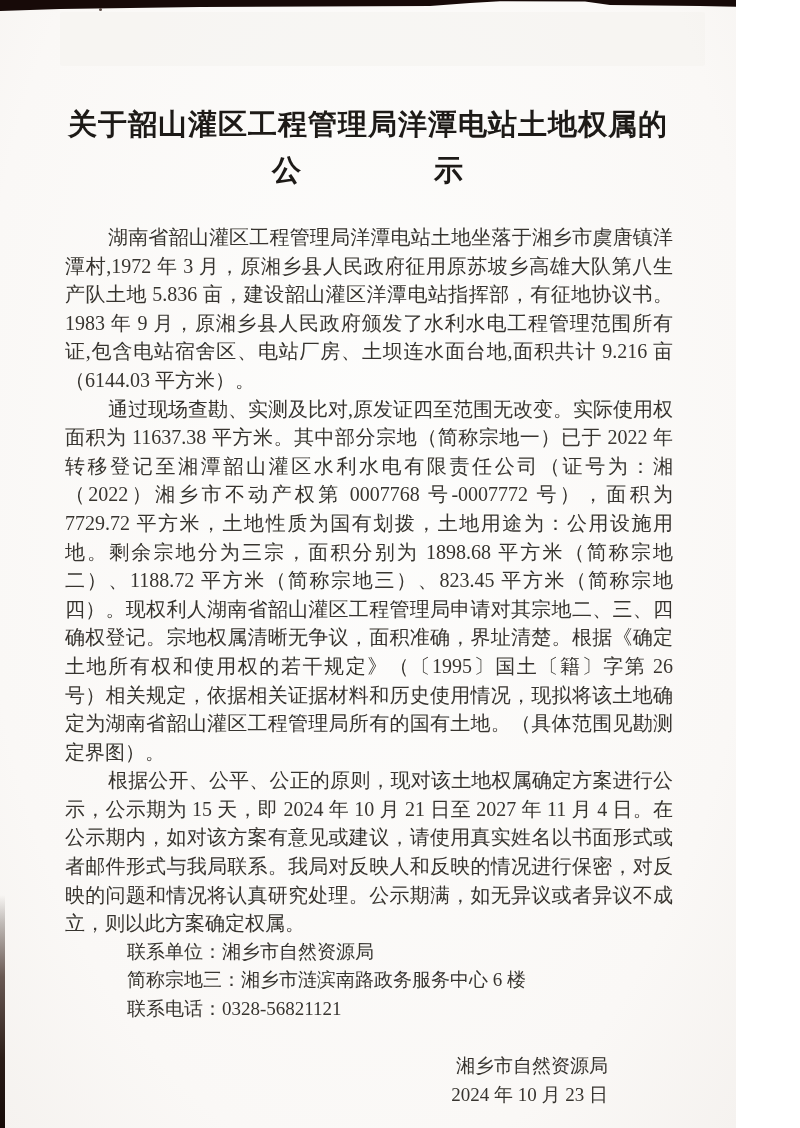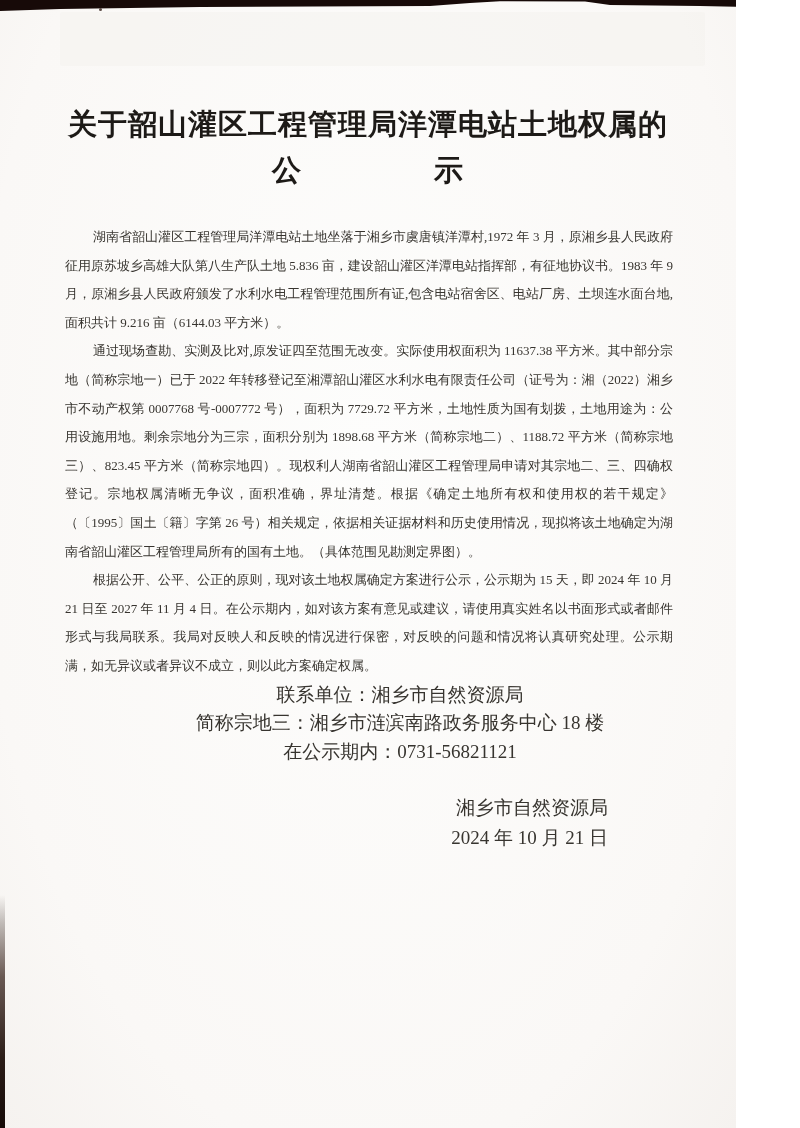--- a/index.html
+++ b/index.html
@@ -34,30 +34,30 @@
     margin:0;padding:104px 60px 0 60px;
     font-size:29px;font-weight:700;color:#1d1a17;
     text-align:center;line-height:41px;letter-spacing:1px;
   }
   .title-line2{
     display:flex;justify-content:center;gap:132px;
     margin-top:5px;
   }
   .doc-body{
     margin:32px 63px 0 65px;
-    font-size:13px;line-height:28.6px;
+    font-size:20px;line-height:28.6px;
     text-align:justify;
     color:#37342f;
   }
   .doc-body p{margin:0;text-indent:2.15em;}
   .contact{
     margin:0 63px 0 127px;
     font-size:19px;line-height:28.6px;color:#37342f;
   }
-  .contact-line{white-space:nowrap;text-align:center;}
+  .contact-line{white-space:nowrap;}
   .signature{
     margin:27px 128px 0 0;
     text-align:right;
     font-size:19px;line-height:29.5px;color:#37342f;
   }
 </style>
 </head>
 <body>
 
 <div class="page">
@@ -81,25 +81,25 @@
     <p>湖南省韶山灌区工程管理局洋潭电站土地坐落于湘乡市虞唐镇洋潭村,1972 年 3 月，原湘乡县人民政府征用原苏坡乡高雄大队第八生产队土地 5.836 亩，建设韶山灌区洋潭电站指挥部，有征地协议书。1983 年 9 月，原湘乡县人民政府颁发了水利水电工程管理范围所有证,包含电站宿舍区、电站厂房、土坝连水面台地,面积共计 9.216 亩（6144.03 平方米）。</p>
     <p>通过现场查勘、实测及比对,原发证四至范围无改变。实际使用权面积为 11637.38 平方米。其中部分宗地（简称宗地一）已于 2022 年转移登记至湘潭韶山灌区水利水电有限责任公司（证号为：湘（2022）湘乡市不动产权第 0007768 号-0007772 号），面积为 7729.72 平方米，土地性质为国有划拨，土地用途为：公用设施用地。剩余宗地分为三宗，面积分别为 1898.68 平方米（简称宗地二）、1188.72 平方米（简称宗地三）、823.45 平方米（简称宗地四）。现权利人湖南省韶山灌区工程管理局申请对其宗地二、三、四确权登记。宗地权属清晰无争议，面积准确，界址清楚。根据《确定土地所有权和使用权的若干规定》（〔1995〕国土〔籍〕字第 26 号）相关规定，依据相关证据材料和历史使用情况，现拟将该土地确定为湖南省韶山灌区工程管理局所有的国有土地。（具体范围见勘测定界图）。</p>
     <p>根据公开、公平、公正的原则，现对该土地权属确定方案进行公示，公示期为 15 天，即 2024 年 10 月 21 日至 2027 年 11 月 4 日。在公示期内，如对该方案有意见或建议，请使用真实姓名以书面形式或者邮件形式与我局联系。我局对反映人和反映的情况进行保密，对反映的问题和情况将认真研究处理。公示期满，如无异议或者异议不成立，则以此方案确定权属。</p>
   </div>
 
   <div class="contact">
     <div class="contact-line">
       <span>联系单位：</span><span>湘乡市自然资源局</span>
     </div>
     <div class="contact-line">
-      <span>简称宗地三：</span><span>湘乡市涟滨南路政务服务中心 18 楼</span>
+      <span>简称宗地三：</span><span>湘乡市涟滨南路政务服务中心 6 楼</span>
     </div>
     <div class="contact-line">
-      <span>在公示期内：</span><span>0731-56821121</span>
+      <span>联系电话：</span><span>0328-56821121</span>
     </div>
   </div>
 
   <div class="signature">
     <div>湘乡市自然资源局</div>
-    <div>2024 年 10 月 21 日</div>
+    <div>2024 年 10 月 23 日</div>
   </div>
 
 </div>
 
 </body></html>

